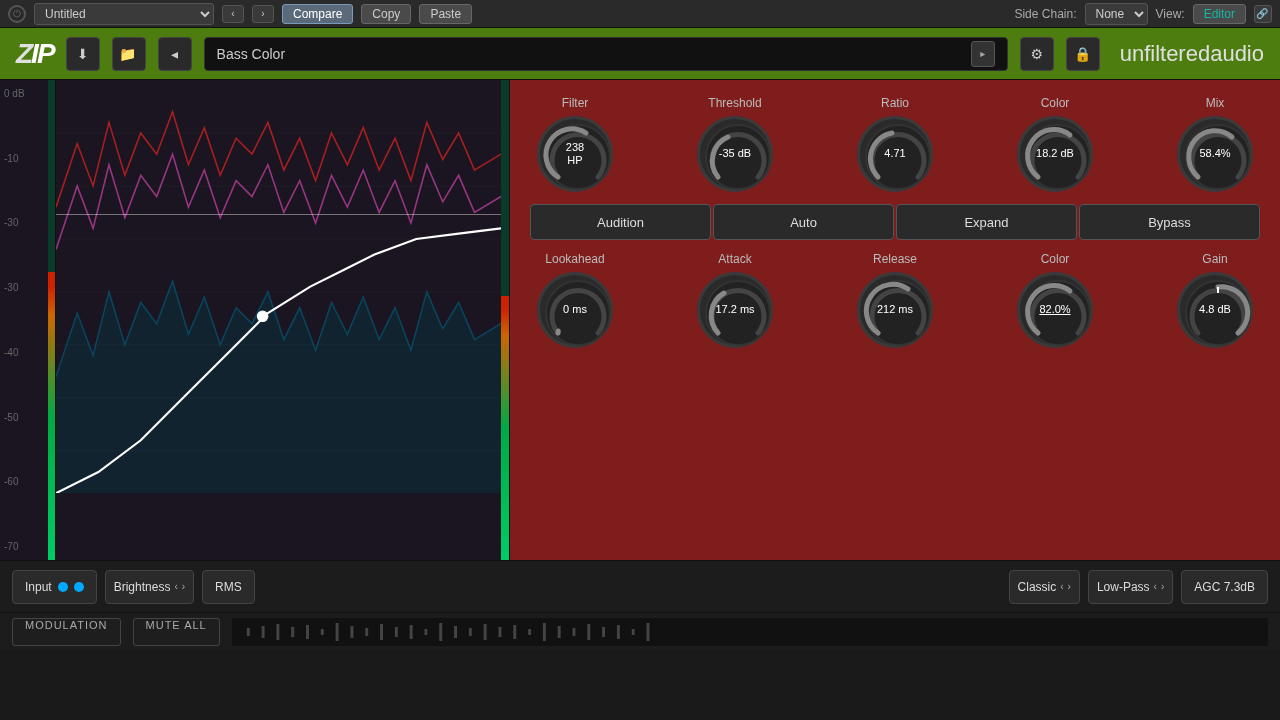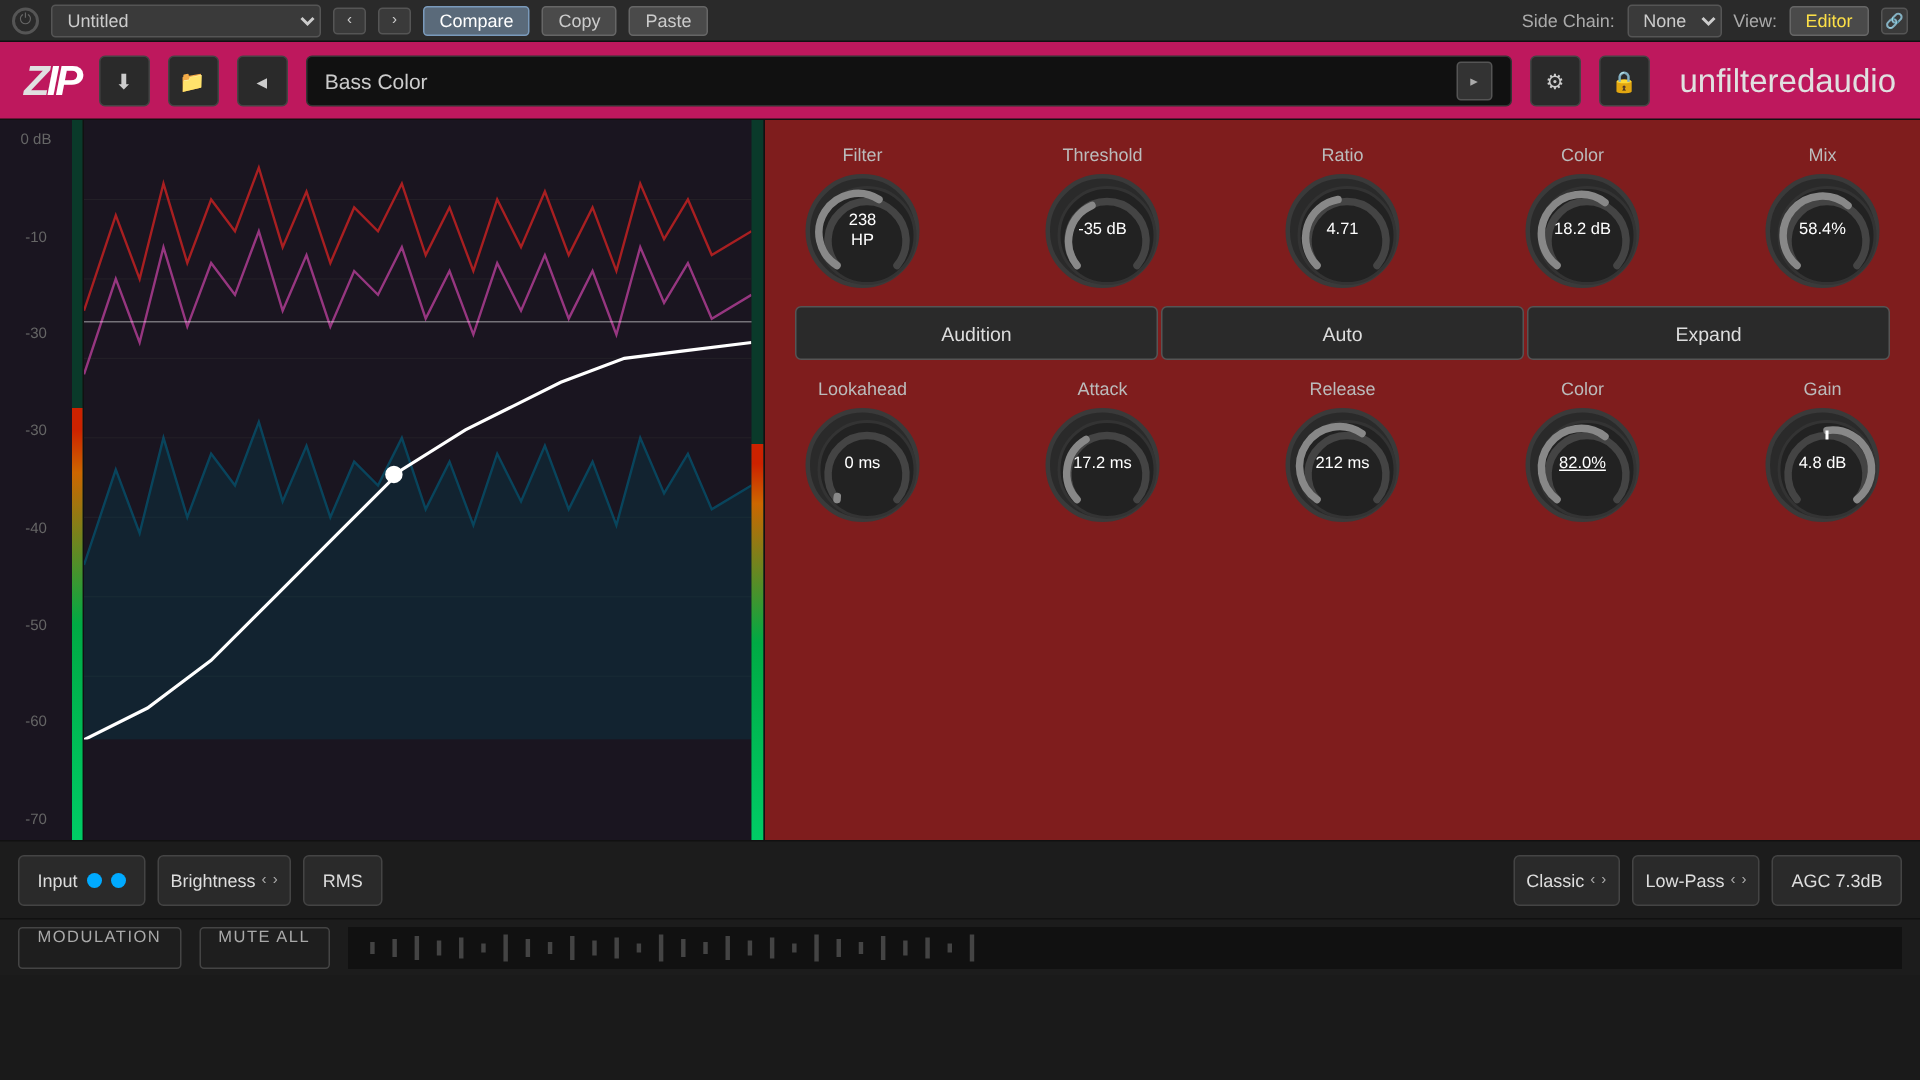--- a/index.html
+++ b/index.html
@@ -73,41 +73,41 @@
       color: #ccc;
       font-size: 12px;
       padding: 2px 6px;
       border-radius: 3px;
       cursor: pointer;
     }
     .view-label { color: #aaa; font-size: 12px; }
     .view-btn {
       background: #4a4a4a;
       border: 1px solid #666;
-      color: #fde047;
+      color: #14b8a6;
       font-size: 12px;
       padding: 2px 10px;
       border-radius: 3px;
       cursor: pointer;
     }
     .link-icon {
       width: 18px; height: 18px;
       border: 1px solid #555;
       border-radius: 3px;
       background: #3a3a3a;
       display: flex; align-items: center; justify-content: center;
       font-size: 10px;
       color: #888;
       cursor: pointer;
     }
 
     
     .plugin-header {
       height: 52px;
-      background: #be185d;
+      background: #4d7c0f;
       display: flex;
       align-items: center;
       padding: 0 16px;
       gap: 12px;
       border-bottom: 1px solid #111;
     }
     .logo-zip {
       font-size: 28px;
       font-weight: 900;
       color: #fff;
@@ -179,21 +179,21 @@
       left: 0;
       top: 0;
       bottom: 0;
       width: 48px;
       display: flex;
       flex-direction: column;
       justify-content: space-between;
       padding: 8px 4px;
       color: #666;
       font-size: 10px;
-      text-align: center;
+      text-align: left;
       z-index: 10;
     }
     .level-bar-left {
       position: absolute;
       left: 48px;
       top: 0;
       bottom: 0;
       width: 8px;
       background: #0a3a2a;
       border-right: 1px solid #111;
@@ -578,20 +578,21 @@
           </div>
         </div>
       </div>
 
     </div>
 
     <div class="button-row">
       <div class="ctrl-btn">Audition</div>
       <div class="ctrl-btn">Auto</div>
       <div class="ctrl-btn">Expand</div>
+      <div class="ctrl-btn bypass">Bypass</div>
     </div>
 
     <div class="knob-row">
 
       <div class="knob-group">
         <span class="knob-label">Lookahead</span>
         <div class="knob" style="width:76px;height:76px;">
           <svg width="76" height="76" viewBox="0 0 76 76">
             <circle cx="38" cy="38" r="32" fill="#222" stroke="#333" stroke-width="2"></circle>
             <path d="M 18,58 A 26,26 0 1,1 58,58" fill="none" stroke="#444" stroke-width="5" stroke-linecap="round"></path>

